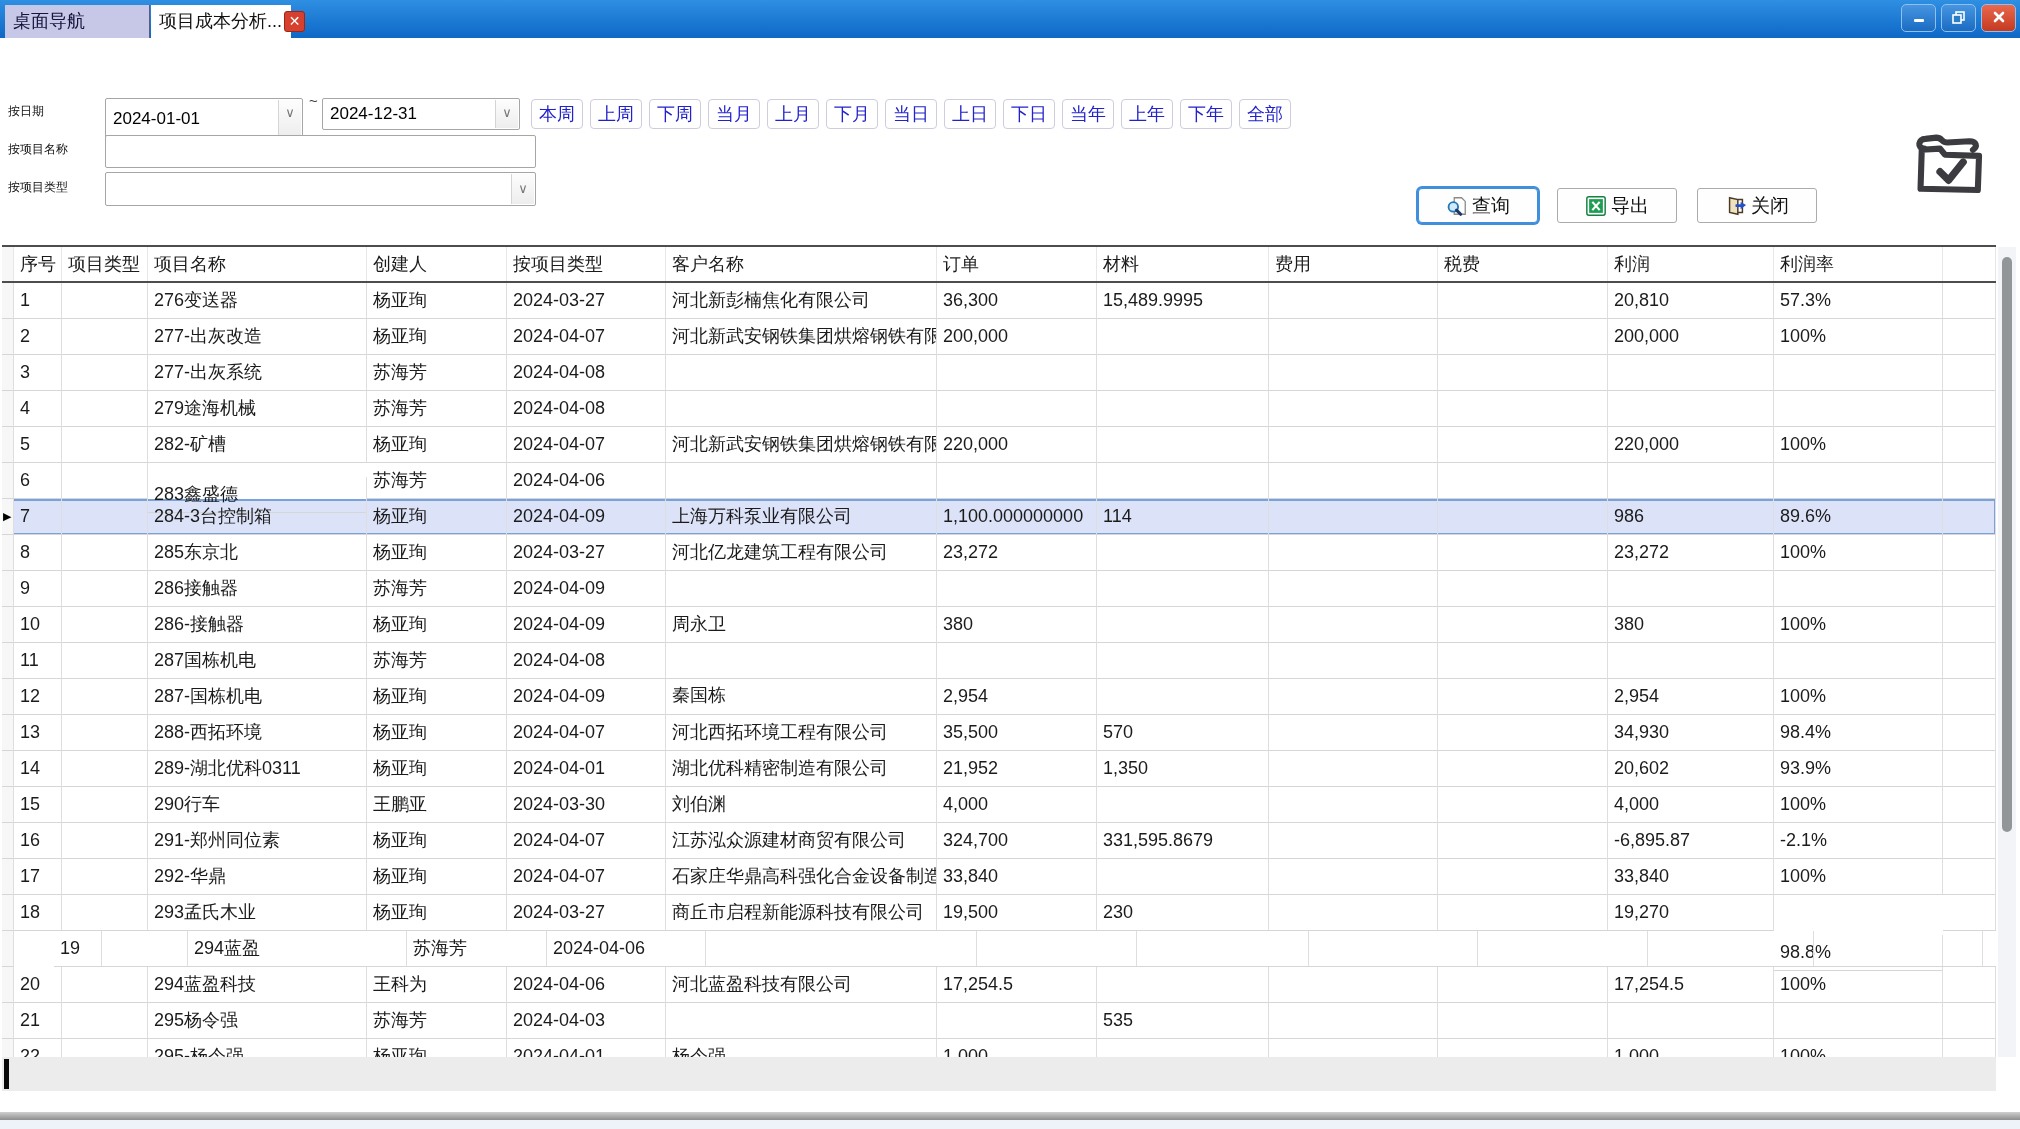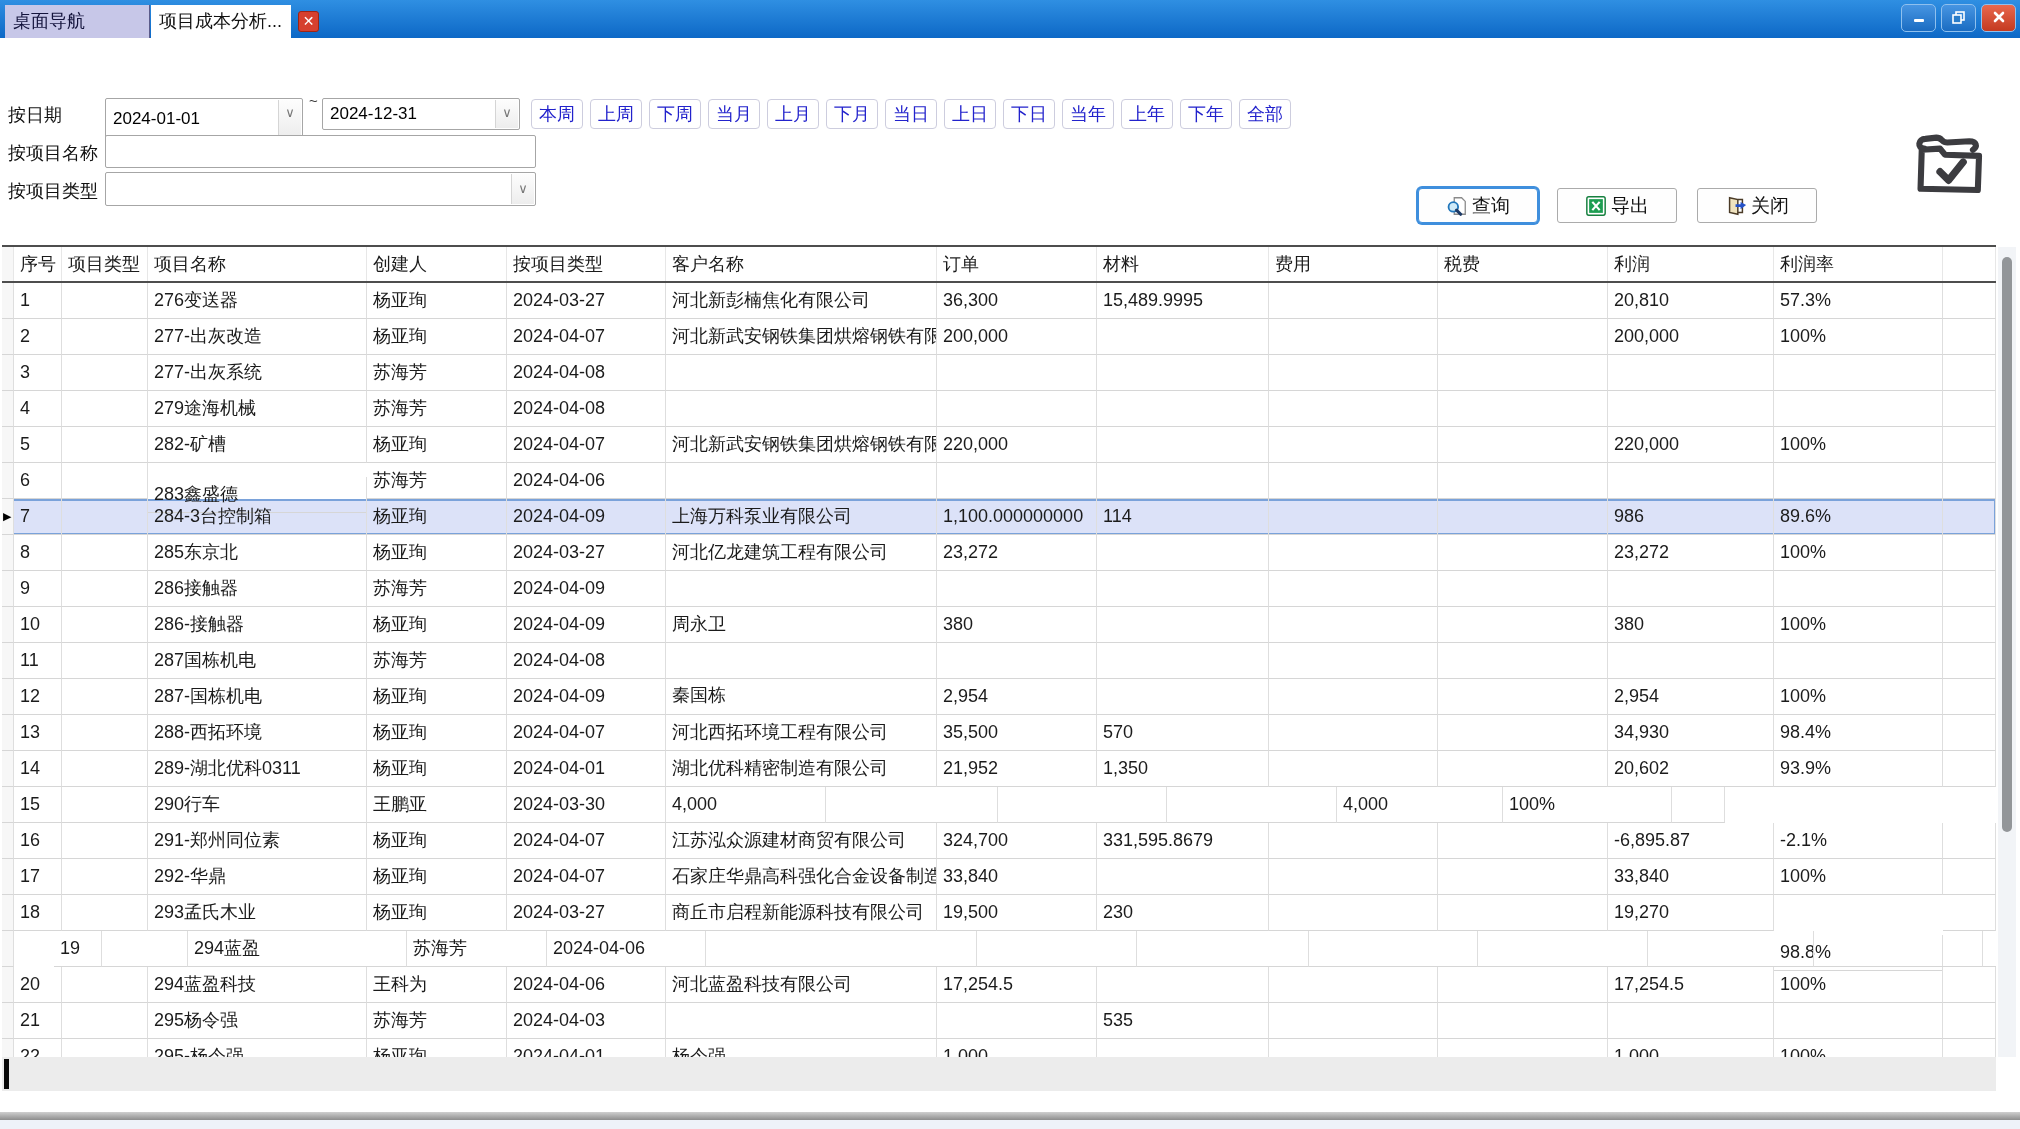--- a/index.html
+++ b/index.html
@@ -5,31 +5,31 @@
   * { margin:0; padding:0; box-sizing:border-box; }
   body { font-family:"Liberation Sans","DejaVu Sans",sans-serif; background:#888; }
   #screen { position:relative; width:2020px; height:1129px; background:#ffffff; overflow:hidden; }
 
   
   .titlebar { position:absolute; left:0; top:0; width:2020px; height:38px;
     background:linear-gradient(#2f8fe2,#0d68c6); }
   .tab { position:absolute; top:5px; height:33px; font-size:18px; line-height:33px;
     padding:0 8px; white-space:nowrap; }
   .tab-nav { left:5px; width:145px; background:#c7c7e8; color:#14143c; border-right:1px solid #5b5b8a; }
-  .tab-cur { left:151px; width:140px; background:#ffffff; color:#111; display:flex; align-items:center; gap:16px; }
+  .tab-cur { left:151px; width:140px; background:#ffffff; color:#111; display:flex; align-items:center; gap:2px; }
   .tab-close { width:21px; height:21px; background:#d6402e; border:1px solid #9e2415; border-radius:3px;
     color:#fff; font-size:14px; font-weight:bold; line-height:19px; text-align:center; flex:none; }
   .winbtns { position:absolute; right:4px; top:4px; display:flex; gap:5px; }
   .winbtn { width:35px; height:28px; border:1px solid #8fc0ee; border-radius:5px;
     background:linear-gradient(#4795e2,#1a6cc2); color:#fff; text-align:center; }
   .winbtn.close { background:linear-gradient(#e8684e,#c43a20); }
   .winbtn svg { margin-top:5px; }
 
   
-  .flabel { position:absolute; font-size:18px; color:#111; }
+  .flabel { position:absolute; font-size:12px; color:#111; }
   .combo, .tinput { position:absolute; background:#fff; border:1px solid #a6a6a6; border-radius:2px; }
   .combo input, .tinput input { border:0; outline:0; width:100%; height:100%; font-size:17px;
     padding:0 26px 0 7px; font-family:inherit; background:transparent; }
   .tinput input { padding-right:6px; }
   .combo .arrow { position:absolute; right:1px; top:1px; bottom:1px; width:23px;
     background:linear-gradient(#fdfdfd,#ededed); border-left:1px solid #d5d5d5; color:#777;
     font-size:13px; text-align:center; line-height:26px; }
   .tilde { position:absolute; font-size:15px; color:#333; }
   .qlinks { position:absolute; left:531px; top:99px; display:flex; gap:7px; }
   .qlink { display:inline-block; border:1px solid #cdcdde; border-radius:4px; background:#fff;
@@ -408,20 +408,21 @@
           <div class="gcell" style="width: 169px;">93.9%</div>
           <div class="gcell" style="width: 53px;"></div>
         </div>
         <div class="grow">
           <div class="gcell gutter" style="width: 12px;"></div>
           <div class="gcell" style="width: 48px;">15</div>
           <div class="gcell" style="width: 86px;"></div>
           <div class="gcell" style="width: 219px;">290行车</div>
           <div class="gcell" style="width: 140px;">王鹏亚</div>
           <div class="gcell" style="width: 159px;">2024-03-30</div>
+          <div class="gcell" style="width: 271px;">刘伯渊</div>
           <div class="gcell" style="width: 160px;">4,000</div>
           <div class="gcell" style="width: 172px;"></div>
           <div class="gcell" style="width: 169px;"></div>
           <div class="gcell" style="width: 170px;"></div>
           <div class="gcell" style="width: 166px;">4,000</div>
           <div class="gcell" style="width: 169px;">100%</div>
           <div class="gcell" style="width: 53px;"></div>
         </div>
         <div class="grow">
           <div class="gcell gutter" style="width: 12px;"></div>

